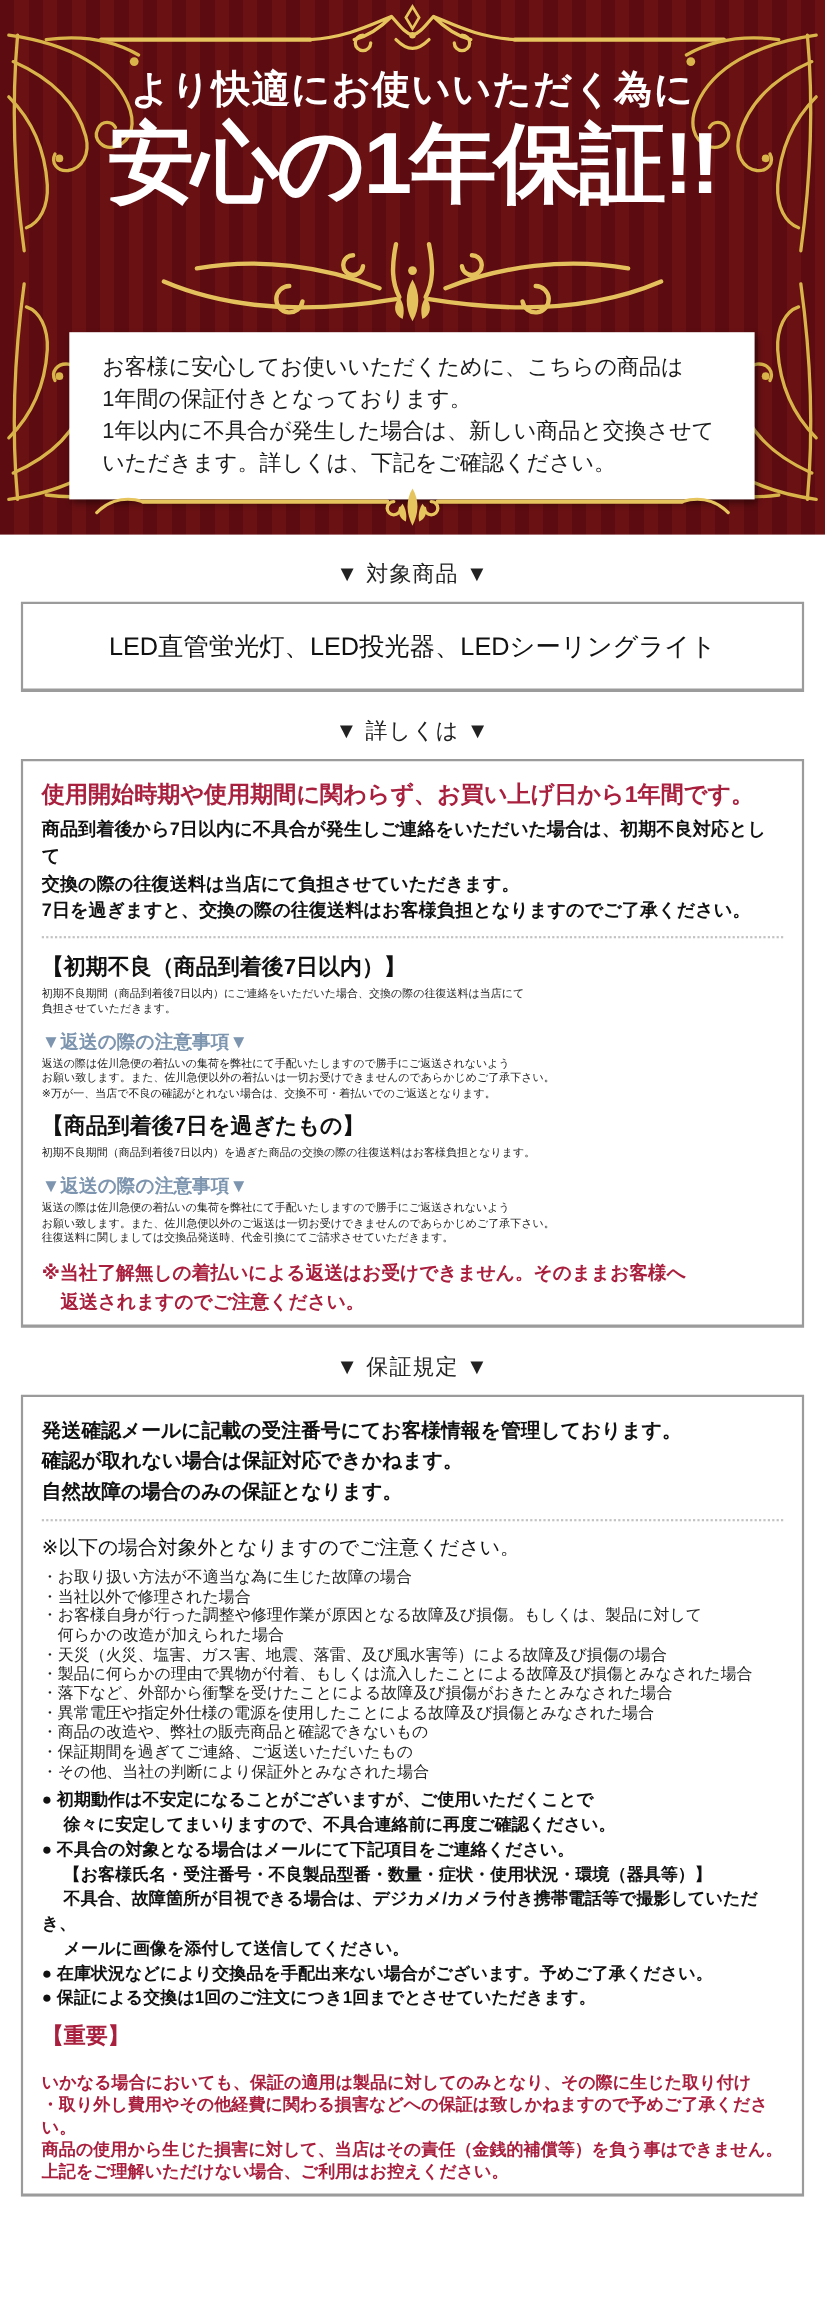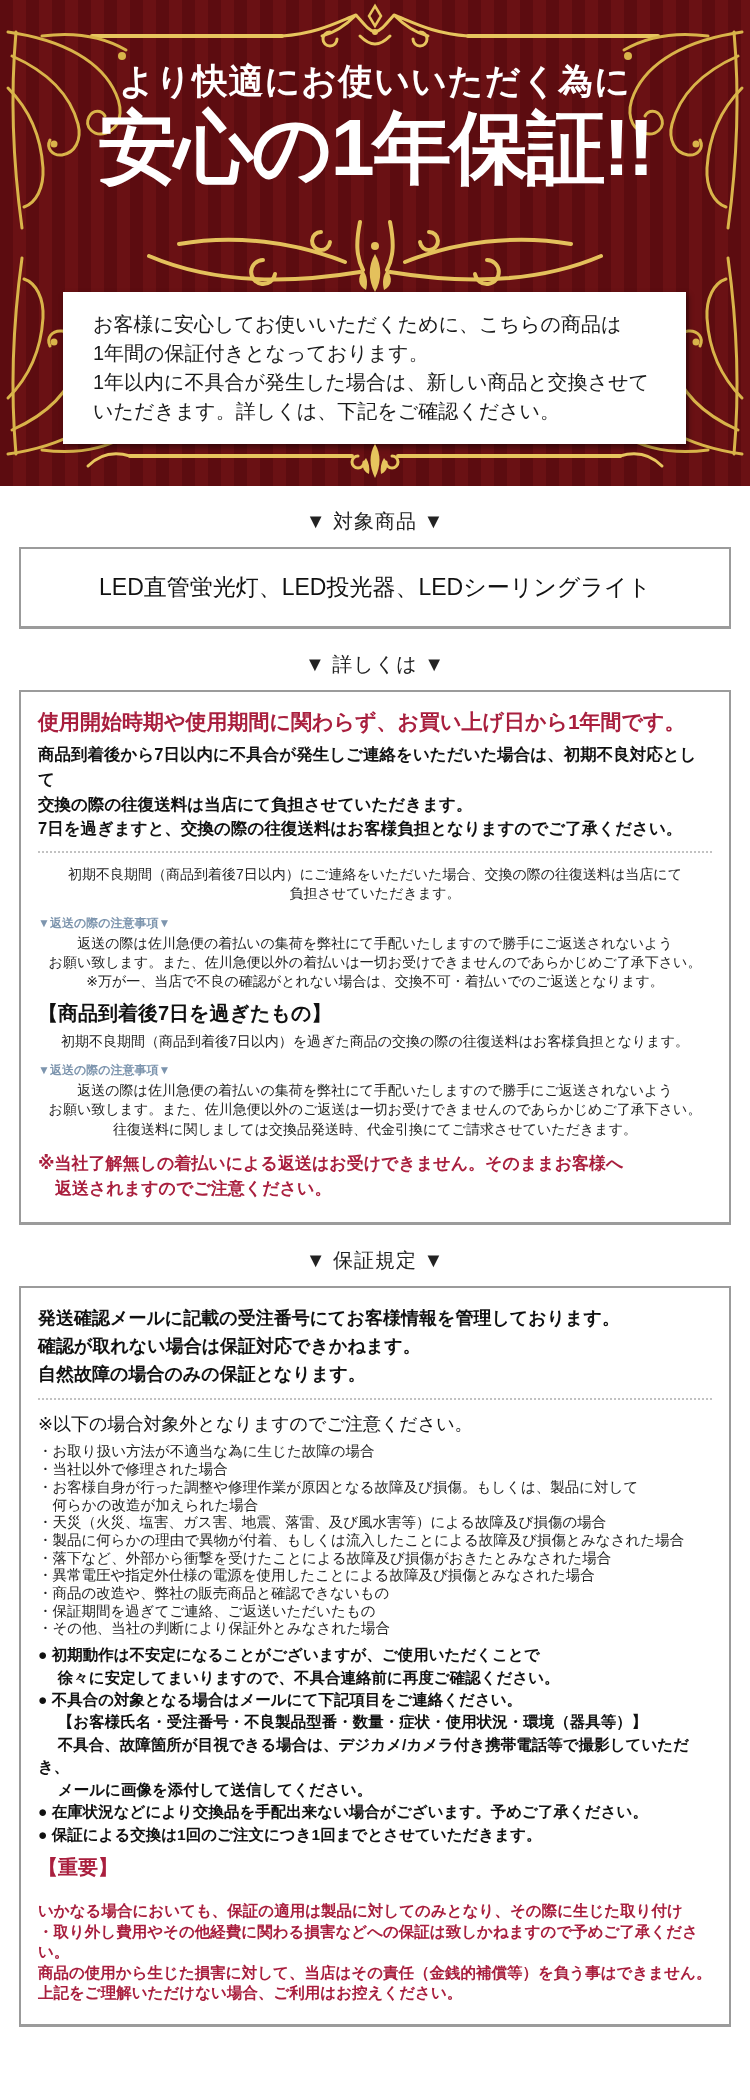--- a/index.html
+++ b/index.html
@@ -23,45 +23,45 @@
   .banner-subtitle{
     position:absolute;top:58px;left:0;width:100%;text-align:center;
     color:#fff;font-size:35px;font-weight:bold;letter-spacing:1px;
   }
   .banner-title{
     position:absolute;top:96px;left:0;width:100%;text-align:center;
     color:#fff;font-size:79px;font-weight:900;letter-spacing:-2px;
   }
   .flourish{position:absolute;top:208px;left:50%;transform:translateX(-50%);}
   .intro-box{
-    position:absolute;top:292px;left:63px;right:64px;background:#fff;
+    position:absolute;top:302px;left:63px;right:64px;background:#fff;
     box-shadow:2px 3px 6px rgba(0,0,0,.45);padding:18px 14px 18px 30px;
   }
   .intro-box p{margin:0;font-size:20px;line-height:1.45;color:#1a1a1a;white-space:pre-line;}
 
   
   .sec-heading{
     text-align:center;font-size:20px;color:#222;font-weight:normal;
     margin:22px 0 12px;letter-spacing:1px;
   }
   .box{
     margin:0 19px;background:#fff;
     border:2px solid #9b9b9b;border-bottom-width:3px;
   }
   .target-box{padding:23px 8px;text-align:center;font-size:23px;color:#111;}
   .target-box p{margin:0;}
 
-  .pad-box{padding:13px 17px 16px;}
+  .pad-box{padding:13px 17px 4px;}
   .red{color:#a91f3e;}
-  .blue-note{color:#7d95ae;font-size:12px;font-weight:bold;margin:11px 0 2px;}
+  .blue-note{color:#7d95ae;font-size:17px;font-weight:bold;margin:11px 0 2px;}
   p.red-lead{font-weight:bold;font-size:21px;margin:3px 0 6px;}
   p.lead-body{font-weight:bold;font-size:16.5px;line-height:1.5;margin:0 0 10px;white-space:pre-line;color:#111;}
   hr.dashed{border:none;border-top:2px dotted #c2c2c2;margin:10px 0 12px;}
   h3.black-h{font-size:20px;font-weight:bold;margin:8px 0 5px;color:#111;}
-  p.body-p{font-size:14px;line-height:1.38;margin:0 0 4px;white-space:pre-line;color:#222;text-align:center;}
+  p.body-p{font-size:10px;line-height:1.38;margin:0 0 4px;white-space:pre-line;color:#222;}
   p.red-warn{font-weight:bold;font-size:17px;line-height:1.5;margin:12px 0 4px;white-space:pre-line;}
 
   p.rules-lead{font-weight:bold;font-size:18px;line-height:1.55;margin:4px 0 8px;white-space:pre-line;color:#111;}
   p.excl-title{font-weight:normal;font-size:18px;margin:12px 0 7px;color:#111;}
   p.bullets{font-size:14.5px;line-height:1.22;margin:0 0 6px;white-space:pre-line;color:#222;}
   p.notes{font-size:15.5px;font-weight:bold;line-height:1.45;margin:2px 0 8px;white-space:pre-line;color:#111;}
   h4.imp-title{font-size:20px;font-weight:bold;margin:8px 0 20px;}
   p.imp-body{font-weight:bold;font-size:15.5px;line-height:1.32;margin:0 0 4px;white-space:pre-line;}
 </style>
 </head>
@@ -187,20 +187,21 @@
   </section>
 
   <section>
     <h2 class="sec-heading">▼ 詳しくは ▼</h2>
     <div class="box pad-box">
       <p class="red-lead red">使用開始時期や使用期間に関わらず、お買い上げ日から1年間です。</p>
       <p class="lead-body">商品到着後から7日以内に不具合が発生しご連絡をいただいた場合は、初期不良対応として
 交換の際の往復送料は当店にて負担させていただきます。
 7日を過ぎますと、交換の際の往復送料はお客様負担となりますのでご了承ください。</p>
       <hr class="dashed">
+      <h3 class="black-h">【初期不良（商品到着後7日以内）】</h3>
       <p class="body-p">初期不良期間（商品到着後7日以内）にご連絡をいただいた場合、交換の際の往復送料は当店にて
 負担させていただきます。</p>
       <h4 class="blue-note">▼返送の際の注意事項▼</h4>
       <p class="body-p">返送の際は佐川急便の着払いの集荷を弊社にて手配いたしますので勝手にご返送されないよう
 お願い致します。また、佐川急便以外の着払いは一切お受けできませんのであらかじめご了承下さい。
 ※万が一、当店で不良の確認がとれない場合は、交換不可・着払いでのご返送となります。</p>
       <h3 class="black-h">【商品到着後7日を過ぎたもの】</h3>
       <p class="body-p">初期不良期間（商品到着後7日以内）を過ぎた商品の交換の際の往復送料はお客様負担となります。</p>
       <h4 class="blue-note">▼返送の際の注意事項▼</h4>
       <p class="body-p">返送の際は佐川急便の着払いの集荷を弊社にて手配いたしますので勝手にご返送されないよう

